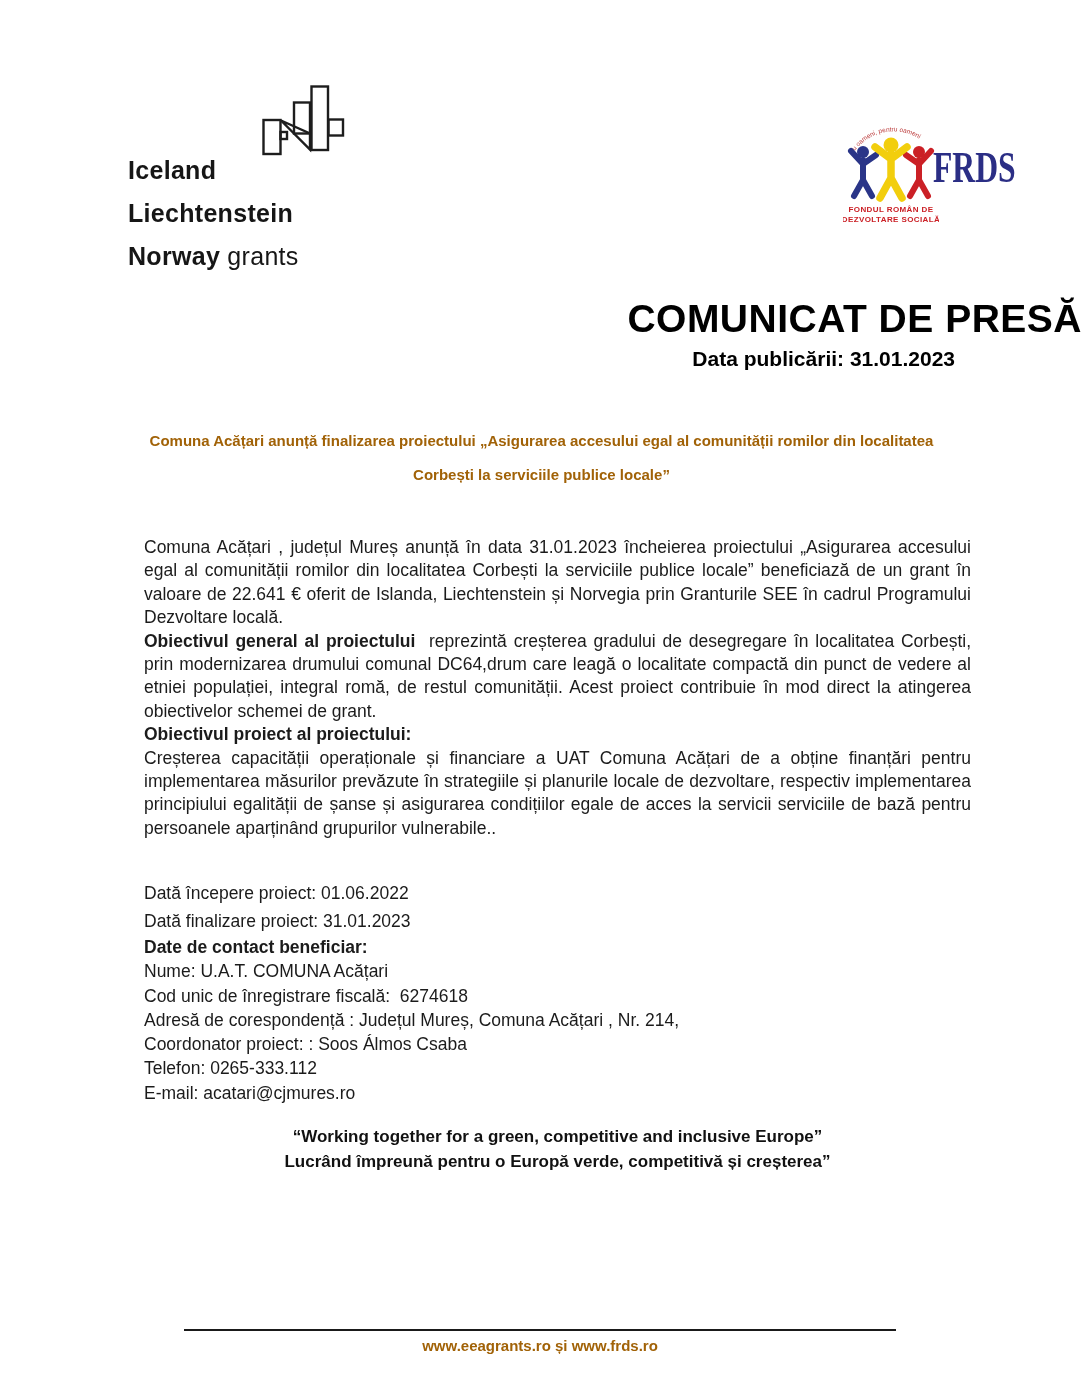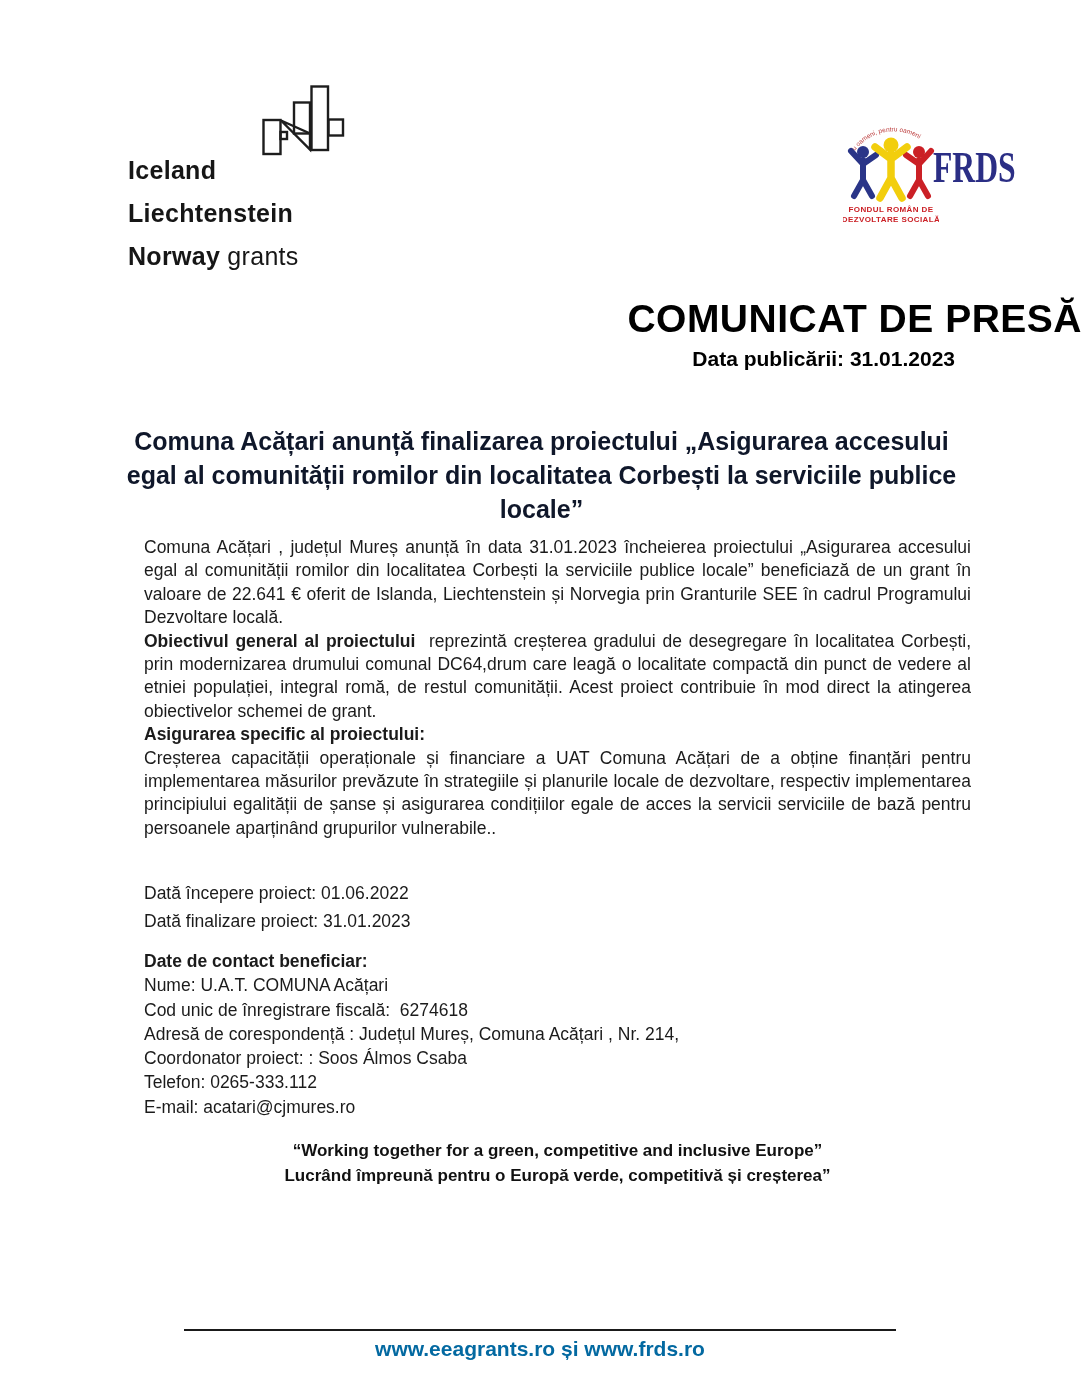--- a/index.html
+++ b/index.html
@@ -23,42 +23,42 @@
     white-space:nowrap;
   }
   
   .title{
     position:absolute;left:0;top:297px;width:100%;text-align:right;
     font-size:39px;font-weight:700;letter-spacing:.5px;color:#000;
   }
   .pub-date{position:absolute;right:127px;top:347px;font-size:21px;font-weight:700;color:#000;}
   .headline{
     position:absolute;left:118px;top:424px;width:847px;text-align:center;
-    font-size:25px;font-weight:700;line-height:34px;color:#0f172a;
+    font-size:15px;font-weight:700;line-height:34px;color:#a16207;
   }
   
   .body{position:absolute;left:144px;top:536px;width:827px;font-size:17.5px;line-height:23.4px;color:#1b1b1b;}
   .body p{margin:0;}
   .para{text-align:justify;}
   .p1{margin-bottom:26px;}
   .p2{margin-bottom:15px;}
   .obj-label{font-weight:700;}
   .dates{margin-top:39px;line-height:28px;}
-  .contact{margin-top:14px;line-height:24.2px;}
+  .contact{margin-top:0;line-height:24.2px;}
   .contact div{white-space:pre-wrap;}
   .contact-heading{font-weight:700;}
   .coordinator-label{}
   .quote{
     margin-top:19px;text-align:center;font-weight:700;font-size:17px;line-height:25.5px;color:#111;
   }
   
   .footer-rule{position:absolute;left:184px;top:1329px;width:712px;height:2px;background:#1a1a1a;}
   .footer-links{
     position:absolute;left:0;top:1337px;width:1080px;text-align:center;
-    font-size:21px;font-weight:700;color:#0369a1;
+    font-size:15px;font-weight:700;color:#a16207;
   }
 </style>
 </head>
 <body>
 
 <div class="page">
 
   <div>
     <svg class="eea-mark" width="86" height="72" viewBox="0 0 86 72">
       <g fill="none" stroke="#1d1d1d" stroke-width="2.4">
@@ -111,21 +111,21 @@
 
   <div class="headline">Comuna Acățari anunță finalizarea proiectului „Asigurarea accesului egal al comunității romilor din localitatea Corbești la serviciile publice locale”</div>
 
   <div class="body">
 
     <p class="para p1">Comuna Acățari , județul Mureș anunță în data 31.01.2023 încheierea proiectului „Asigurarea accesului egal al comunității romilor din localitatea Corbești la serviciile publice locale” beneficiază de un grant în valoare de 22.641 € oferit de Islanda, Liechtenstein și Norvegia prin Granturile SEE în cadrul Programului Dezvoltare locală.</p>
 
     <p class="para p2"><span class="obj-label">Obiectivul general al proiectului</span><span>&nbsp; reprezintă creșterea gradului de desegregare în localitatea Corbești, prin modernizarea drumului comunal DC64,drum care leagă o localitate compactă din punct de vedere al etniei populației, integral romă, de restul comunității. Acest proiect contribuie în mod direct la atingerea obiectivelor schemei de grant.</span></p>
 
     <div>
-      <div class="obj-label">Asigurarea specific al proiectului:</div>
+      <div class="obj-label">Obiectivul proiect al proiectului:</div>
       <p class="para">Creșterea capacității operaționale și financiare a UAT Comuna Acățari de a obține finanțări pentru implementarea măsurilor prevăzute în strategiile și planurile locale de dezvoltare, respectiv implementarea principiului egalității de șanse și asigurarea condițiilor egale de acces la servicii serviciile de bază pentru persoanele aparținând grupurilor vulnerabile..</p>
     </div>
 
     <div class="dates">
       <div>Dată începere proiect: 01.06.2022</div>
       <div>Dată finalizare proiect: 31.01.2023</div>
     </div>
 
     <div class="contact">
       <div class="contact-heading">Date de contact beneficiar:</div>

